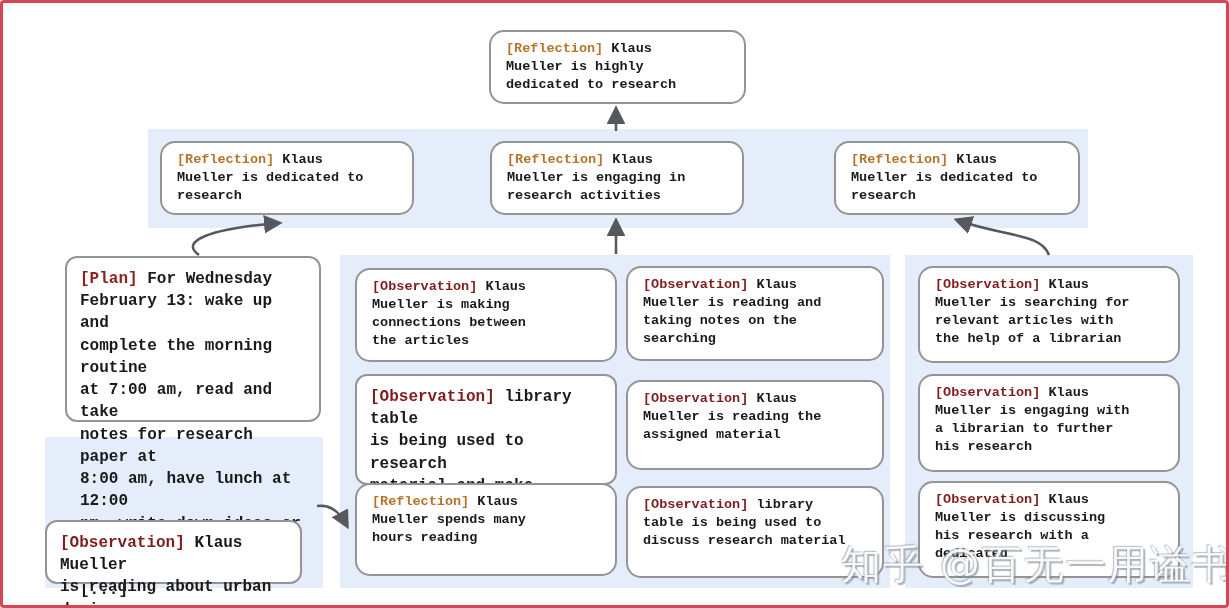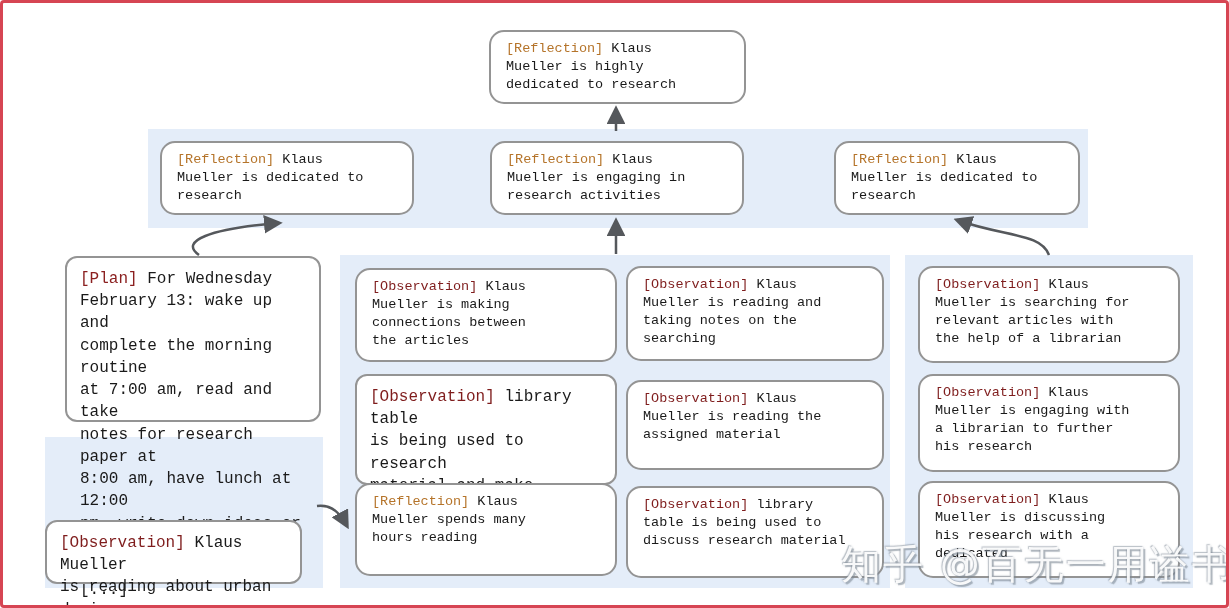--- a/index.html
+++ b/index.html
@@ -17,21 +17,21 @@
     position:absolute;
     background:#e4edf9;
   }
   .node{
     position:absolute;
     box-sizing:border-box;
     background:#ffffff;
     border:2.5px solid #949494;
     border-radius:15px;
     padding:8px 12px 6px 15px;
-    font-weight:400;
+    font-weight:700;
     color:#1a1a1a;
     font-size:13.5px;
     line-height:1.34;
   }
   .node.small{
     font-size:16px;
     line-height:1.39;
     border-radius:12px;
     padding:10px 10px 8px 13px;
   }

